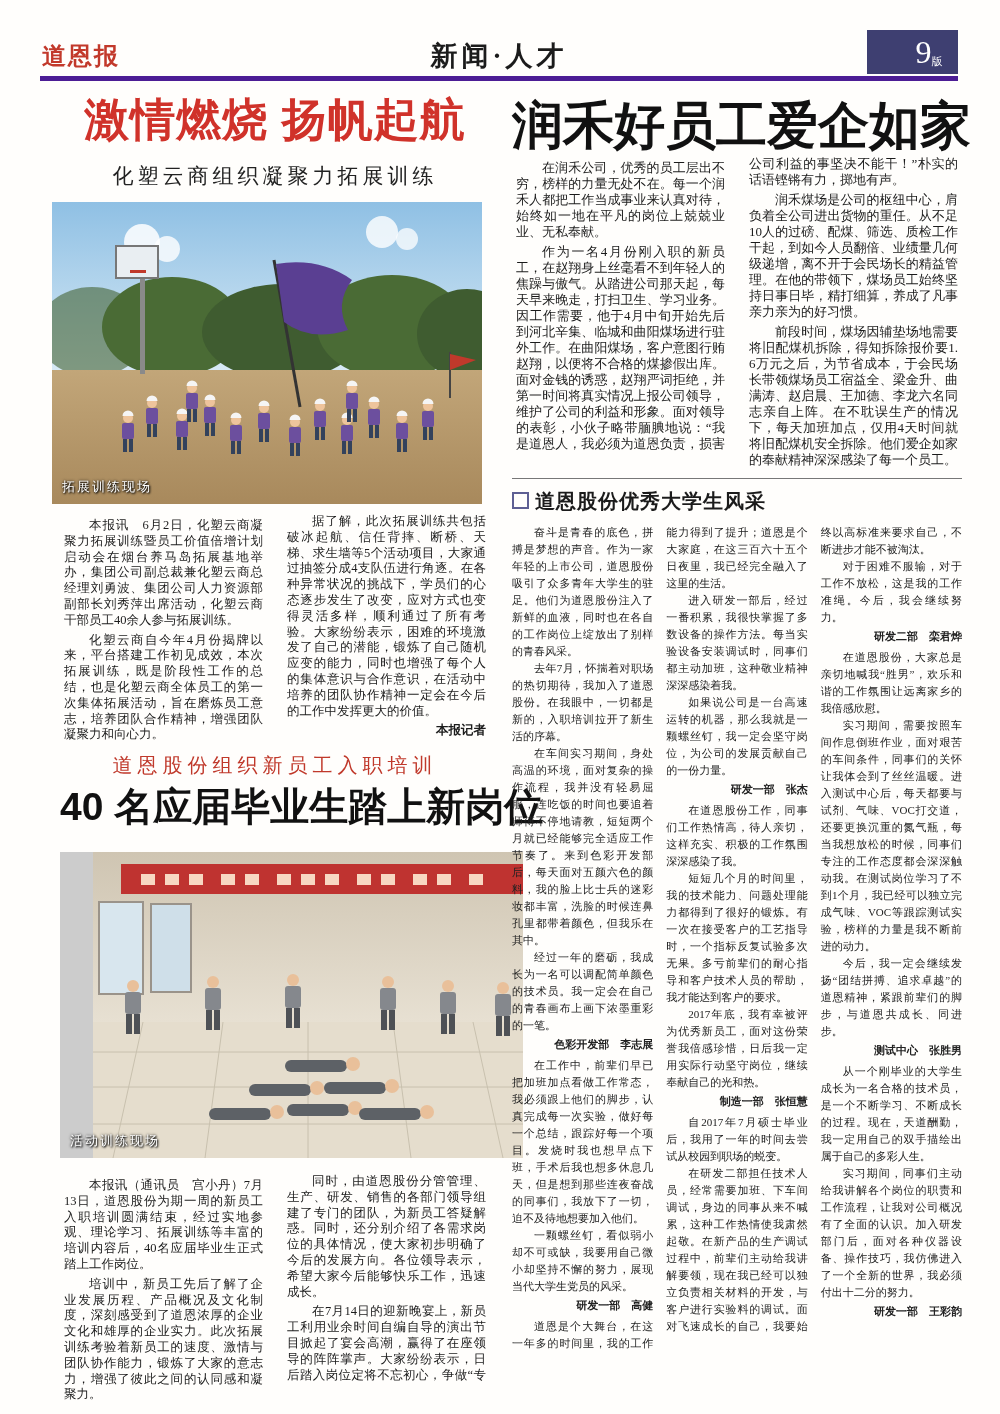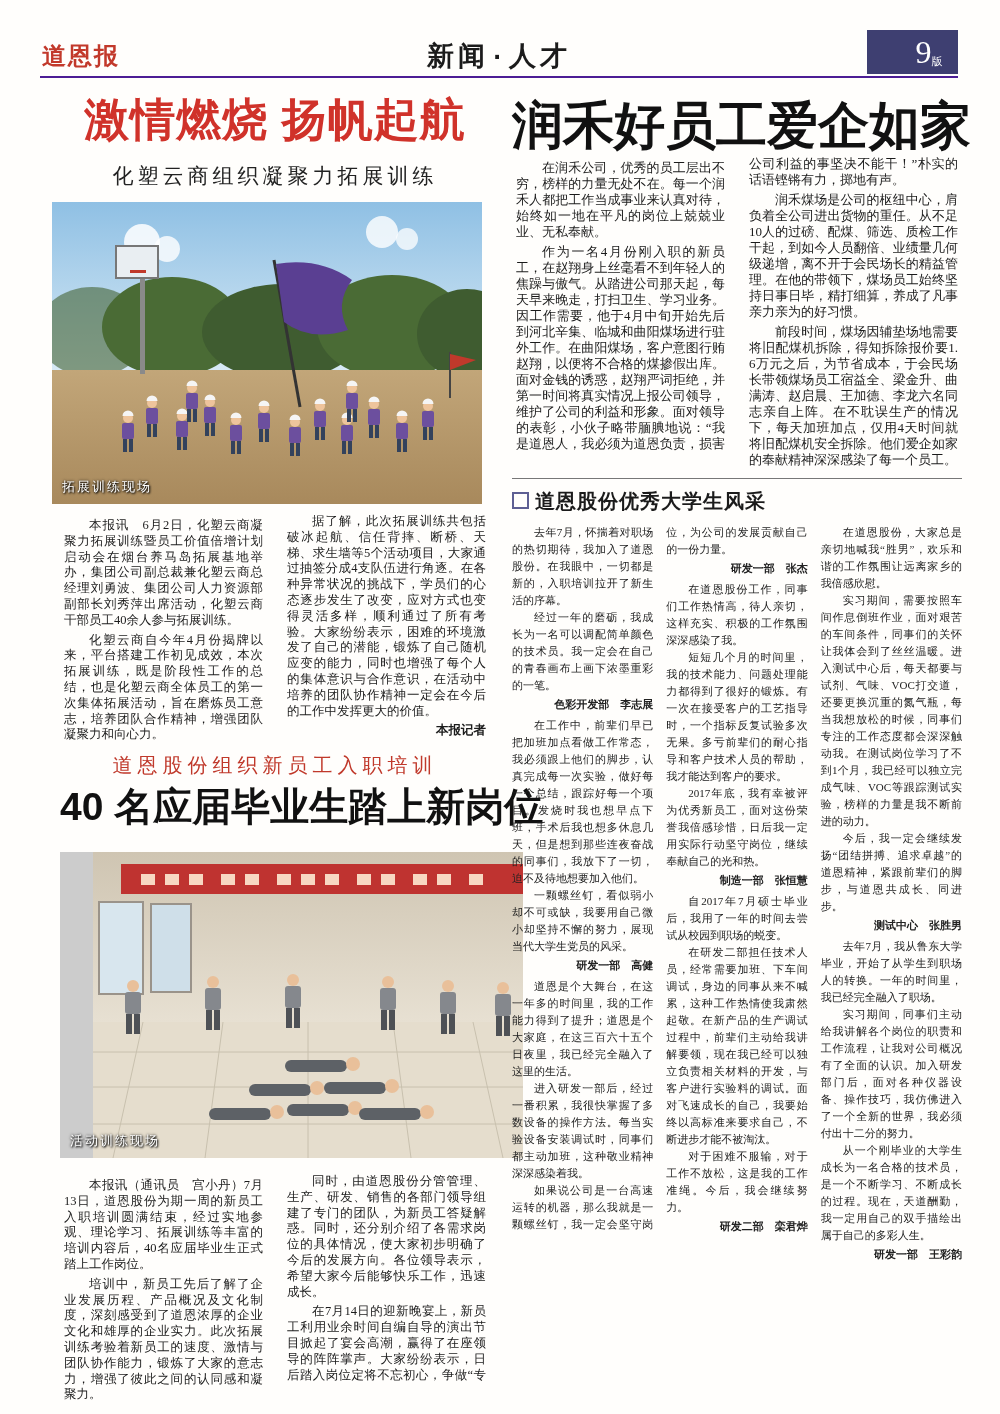--- a/index.html
+++ b/index.html
@@ -1,25 +1,25 @@
 <!DOCTYPE html>
 <html><head>
 <meta charset="utf-8">
 <style>
   html,body{margin:0;padding:0;background:#ffffff;}
   .page{position:relative;width:1000px;height:1414px;background:#fffefc;overflow:hidden;
         font-family:"Liberation Serif","DejaVu Serif",serif;color:#1b1b1b;}
   .abs{position:absolute;}
 
   
-  .hdr{left:40px;top:34px;width:918px;height:42px;border-bottom:2px solid #4c1d95;}
+  .hdr{left:40px;top:34px;width:918px;height:42px;border-bottom:5px solid #4c1d95;}
   .paper-name{position:absolute;left:2px;top:6px;font-size:24px;font-weight:bold;color:#c2392b;
               letter-spacing:2px;font-family:"Liberation Serif",serif;}
   .section-title{position:absolute;left:0;right:0;top:4px;text-align:center;font-size:27px;
-                 font-weight:bold;letter-spacing:4px;font-family:Liberation Mono, monospace;}
+                 font-weight:bold;letter-spacing:4px;font-family:Liberation Serif, serif;}
   .page-badge{position:absolute;right:0;top:-4px;width:58px;height:44px;background:#3e3f71;
               color:#fff;text-align:center;padding-left:33px;}
   .page-badge .num{font-size:32px;font-family:"Liberation Serif",serif;line-height:44px;}
   .page-badge .ban{font-size:11px;vertical-align:-2px;}
 
   
   .lt-title{left:60px;top:90px;width:430px;text-align:center;font-size:45px;font-weight:bold;
             color:#d0322a;letter-spacing:1px;font-family:"Liberation Sans",sans-serif;white-space:nowrap;}
   .lt-sub{left:60px;top:162px;width:430px;text-align:center;font-size:21px;letter-spacing:4px;color:#222;}
   .photo{overflow:hidden;background:#ccc;}
@@ -224,22 +224,24 @@
     <p>前段时间，煤场因辅垫场地需要将旧配煤机拆除，得知拆除报价要1.6万元之后，为节省成本，于会民场长带领煤场员工宿益全、梁金升、曲满涛、赵启晨、王加德、李龙六名同志亲自上阵。在不耽误生产的情况下，每天加班加点，仅用4天时间就将旧配煤机安全拆除。他们爱企如家的奉献精神深深感染了每一个员工。</p>
 
   </div>
 
   <div class="abs feature-rule"></div>
   <div class="abs feature-head">
     <span class="sq"></span><span>道恩股份优秀大学生风采</span>
   </div>
 
   <div class="abs feature-body">
+    <p>奋斗是青春的底色，拼搏是梦想的声音。作为一家年轻的上市公司，道恩股份吸引了众多青年大学生的驻足。他们为道恩股份注入了新鲜的血液，同时也在各自的工作岗位上绽放出了别样的青春风采。</p>
 
     <p>去年7月，怀揣着对职场的热切期待，我加入了道恩股份。在我眼中，一切都是新的，入职培训拉开了新生活的序幕。</p>
+    <p>在车间实习期间，身处高温的环境，面对复杂的操作流程，我并没有轻易屈服，连吃饭的时间也要追着师傅不停地请教，短短两个月就已经能够完全适应工作节奏了。来到色彩开发部后，每天面对五颜六色的颜料，我的脸上比士兵的迷彩妆都丰富，洗脸的时候连鼻孔里都带着颜色，但我乐在其中。</p>
     <p>经过一年的磨砺，我成长为一名可以调配简单颜色的技术员。我一定会在自己的青春画布上画下浓墨重彩的一笔。</p>
     <p class="f-byline">色彩开发部　李志展</p>
 
     <p>在工作中，前辈们早已把加班加点看做工作常态，我必须跟上他们的脚步，认真完成每一次实验，做好每一个总结，跟踪好每一个项目。发烧时我也想早点下班，手术后我也想多休息几天，但是想到那些连夜奋战的同事们，我放下了一切，迫不及待地想要加入他们。</p>
     <p>一颗螺丝钉，看似弱小却不可或缺，我要用自己微小却坚持不懈的努力，展现当代大学生党员的风采。</p>
     <p class="f-byline">研发一部　高健</p>
 
     <p>道恩是个大舞台，在这一年多的时间里，我的工作能力得到了提升；道恩是个大家庭，在这三百六十五个日夜里，我已经完全融入了这里的生活。</p>
     <p>进入研发一部后，经过一番积累，我很快掌握了多数设备的操作方法。每当实验设备安装调试时，同事们都主动加班，这种敬业精神深深感染着我。</p>
     <p>如果说公司是一台高速运转的机器，那么我就是一颗螺丝钉，我一定会坚守岗位，为公司的发展贡献自己的一份力量。</p>
@@ -253,20 +255,19 @@
     <p>自2017年7月硕士毕业后，我用了一年的时间去尝试从校园到职场的蜕变。</p>
     <p>在研发二部担任技术人员，经常需要加班、下车间调试，身边的同事从来不喊累，这种工作热情使我肃然起敬。在新产品的生产调试过程中，前辈们主动给我讲解要领，现在我已经可以独立负责相关材料的开发，与客户进行实验料的调试。面对飞速成长的自己，我要始终以高标准来要求自己，不断进步才能不被淘汰。</p>
     <p>对于困难不服输，对于工作不放松，这是我的工作准绳。今后，我会继续努力。</p>
     <p class="f-byline">研发二部　栾君烨</p>
 
     <p>在道恩股份，大家总是亲切地喊我“胜男”，欢乐和谐的工作氛围让远离家乡的我倍感欣慰。</p>
     <p>实习期间，需要按照车间作息倒班作业，面对艰苦的车间条件，同事们的关怀让我体会到了丝丝温暖。进入测试中心后，每天都要与试剂、气味、VOC打交道，还要更换沉重的氮气瓶，每当我想放松的时候，同事们专注的工作态度都会深深触动我。在测试岗位学习了不到1个月，我已经可以独立完成气味、VOC等跟踪测试实验，榜样的力量是我不断前进的动力。</p>
     <p>今后，我一定会继续发扬“团结拼搏、追求卓越”的道恩精神，紧跟前辈们的脚步，与道恩共成长、同进步。</p>
     <p class="f-byline">测试中心　张胜男</p>
 
-    <p>去年7月，我从鲁东大学毕业，开始了从学生到职场人的转换。一年的时间里，我已经完全融入了职场。</p>
+    <p>从一个刚毕业的大学生成长为一名合格的技术员，是一个不断学习、不断成长的过程。现在，天道酬勤，我一定用自己的双手描绘出属于自己的多彩人生。</p>
     <p>实习期间，同事们主动给我讲解各个岗位的职责和工作流程，让我对公司概况有了全面的认识。加入研发部门后，面对各种仪器设备、操作技巧，我仿佛进入了一个全新的世界，我必须付出十二分的努力。</p>
-    <p>从一个刚毕业的大学生成长为一名合格的技术员，是一个不断学习、不断成长的过程。现在，天道酬勤，我一定用自己的双手描绘出属于自己的多彩人生。</p>
     <p class="f-byline">研发一部　王彩韵</p>
 
   </div>
 
 </div>
 
 </body></html>

